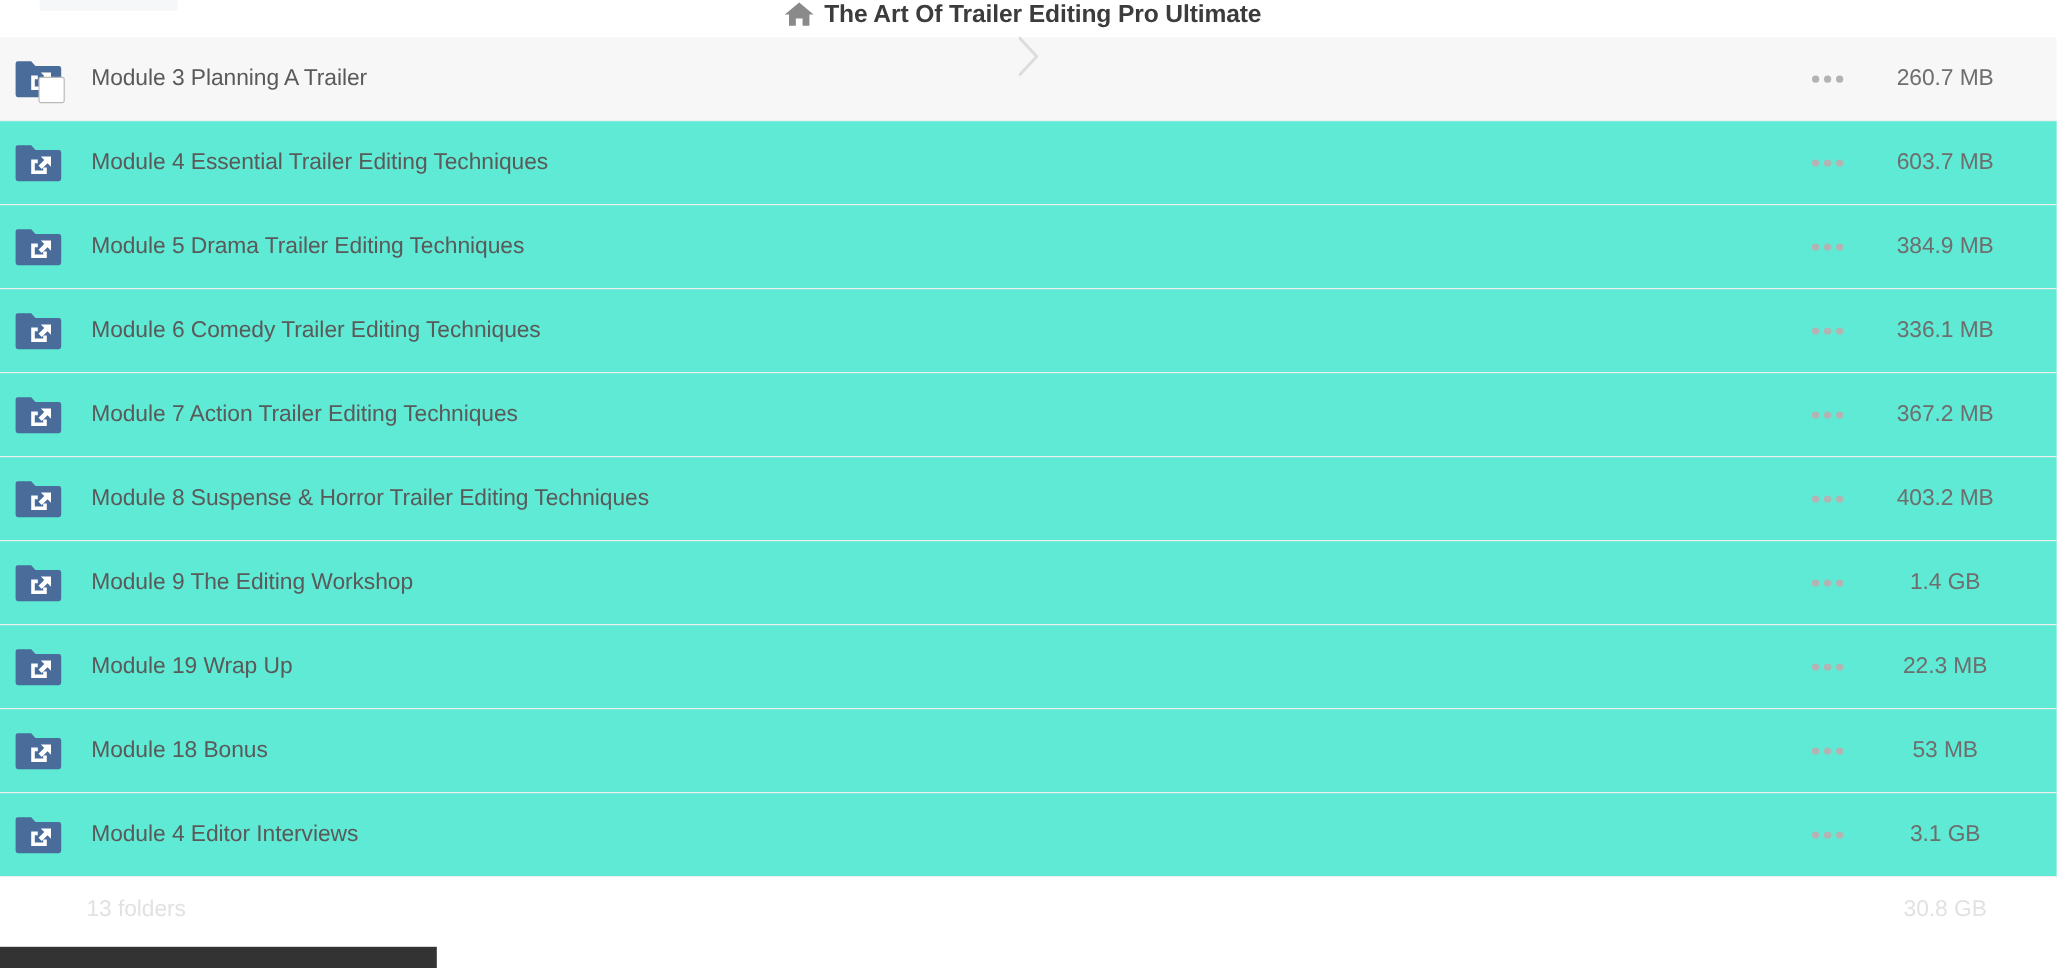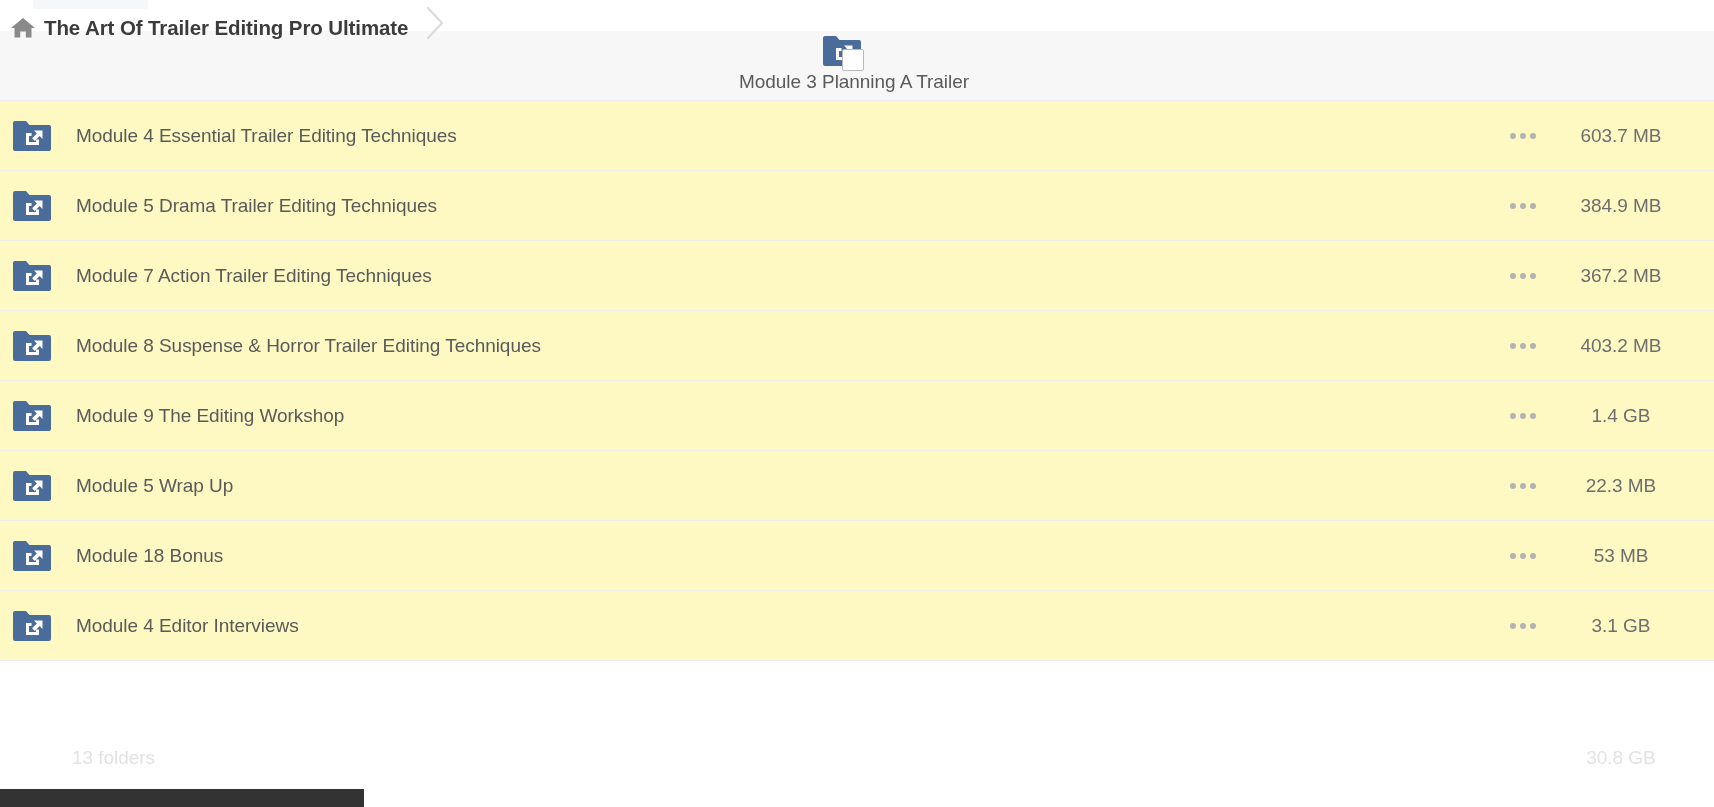--- a/index.html
+++ b/index.html
@@ -31,24 +31,25 @@
   }
 
   
   .breadcrumb-bar {
     position: absolute;
     left: 0;
     top: 0;
     width: 1694px;
     height: 55px;
     display: flex;
-    align-items: flex-start;
+    align-items: center;
     padding-left: 10px;
     background: transparent;
     z-index: 5;
+    flex-direction: column;
   }
   .crumb {
     display: flex;
     align-items: center;
     height: 55px;
     cursor: pointer;
   }
   .home-icon {
     width: 26px;
     height: 22px;
@@ -76,25 +77,25 @@
     left: 0;
     top: 31px;
     width: 1714px;
   }
   .row {
     position: relative;
     display: flex;
     align-items: center;
     height: 70px;
     border-bottom: 1px solid #eeeeee;
-    background: #fef9c3;
+    background: #5eead4;
     padding-left: 12px;
     padding-right: 18px;
   }
-  .row.highlight { background: #f7f7f7; flex-direction: column; }
+  .row.highlight { background: #f7f7f7; }
 
   .row-icon {
     position: relative;
     width: 40px;
     height: 40px;
     flex: 0 0 auto;
     margin-right: 24px;
   }
   .folder-svg { display: block; width: 40px; height: 40px; }
 
@@ -267,20 +268,38 @@
         <span class="row-size">384.9 MB</span>
       </div>
       <div class="row">
         <div class="row-icon">
           <svg class="folder-svg" viewBox="0 0 40 40">
             <path d="M1 7 A2 2 0 0 1 3 5 L14 5 L17.5 9 L37 9 A2 2 0 0 1 39 11 L39 33 A2 2 0 0 1 37 35 L3 35 A2 2 0 0 1 1 33 Z" fill="#4a6c9b"></path>
             <path d="M14 17 L14 29 L27 29 L27 23.5 L24 23.5 L24 26 L17 26 L17 20 L19.5 20 L19.5 17 Z" fill="#ffffff"></path>
             <path d="M22 14.5 L30.5 14.5 L30.5 23 L27.6 20.1 L22.8 24.9 L20.1 22.2 L24.9 17.4 Z" fill="#ffffff"></path>
           </svg>
         </div>
+        <span class="row-name">Module 6 Comedy Trailer Editing Techniques</span>
+        <div class="row-menu">
+          <span class="dots">
+            <i></i>
+            <i></i>
+            <i></i>
+          </span>
+        </div>
+        <span class="row-size">336.1 MB</span>
+      </div>
+      <div class="row">
+        <div class="row-icon">
+          <svg class="folder-svg" viewBox="0 0 40 40">
+            <path d="M1 7 A2 2 0 0 1 3 5 L14 5 L17.5 9 L37 9 A2 2 0 0 1 39 11 L39 33 A2 2 0 0 1 37 35 L3 35 A2 2 0 0 1 1 33 Z" fill="#4a6c9b"></path>
+            <path d="M14 17 L14 29 L27 29 L27 23.5 L24 23.5 L24 26 L17 26 L17 20 L19.5 20 L19.5 17 Z" fill="#ffffff"></path>
+            <path d="M22 14.5 L30.5 14.5 L30.5 23 L27.6 20.1 L22.8 24.9 L20.1 22.2 L24.9 17.4 Z" fill="#ffffff"></path>
+          </svg>
+        </div>
         <span class="row-name">Module 7 Action Trailer Editing Techniques</span>
         <div class="row-menu">
           <span class="dots">
             <i></i>
             <i></i>
             <i></i>
           </span>
         </div>
         <span class="row-size">367.2 MB</span>
       </div>
@@ -321,21 +340,21 @@
         <span class="row-size">1.4 GB</span>
       </div>
       <div class="row">
         <div class="row-icon">
           <svg class="folder-svg" viewBox="0 0 40 40">
             <path d="M1 7 A2 2 0 0 1 3 5 L14 5 L17.5 9 L37 9 A2 2 0 0 1 39 11 L39 33 A2 2 0 0 1 37 35 L3 35 A2 2 0 0 1 1 33 Z" fill="#4a6c9b"></path>
             <path d="M14 17 L14 29 L27 29 L27 23.5 L24 23.5 L24 26 L17 26 L17 20 L19.5 20 L19.5 17 Z" fill="#ffffff"></path>
             <path d="M22 14.5 L30.5 14.5 L30.5 23 L27.6 20.1 L22.8 24.9 L20.1 22.2 L24.9 17.4 Z" fill="#ffffff"></path>
           </svg>
         </div>
-        <span class="row-name">Module 5 Wrap Up</span>
+        <span class="row-name">Module 19 Wrap Up</span>
         <div class="row-menu">
           <span class="dots">
             <i></i>
             <i></i>
             <i></i>
           </span>
         </div>
         <span class="row-size">22.3 MB</span>
       </div>
       <div class="row">

